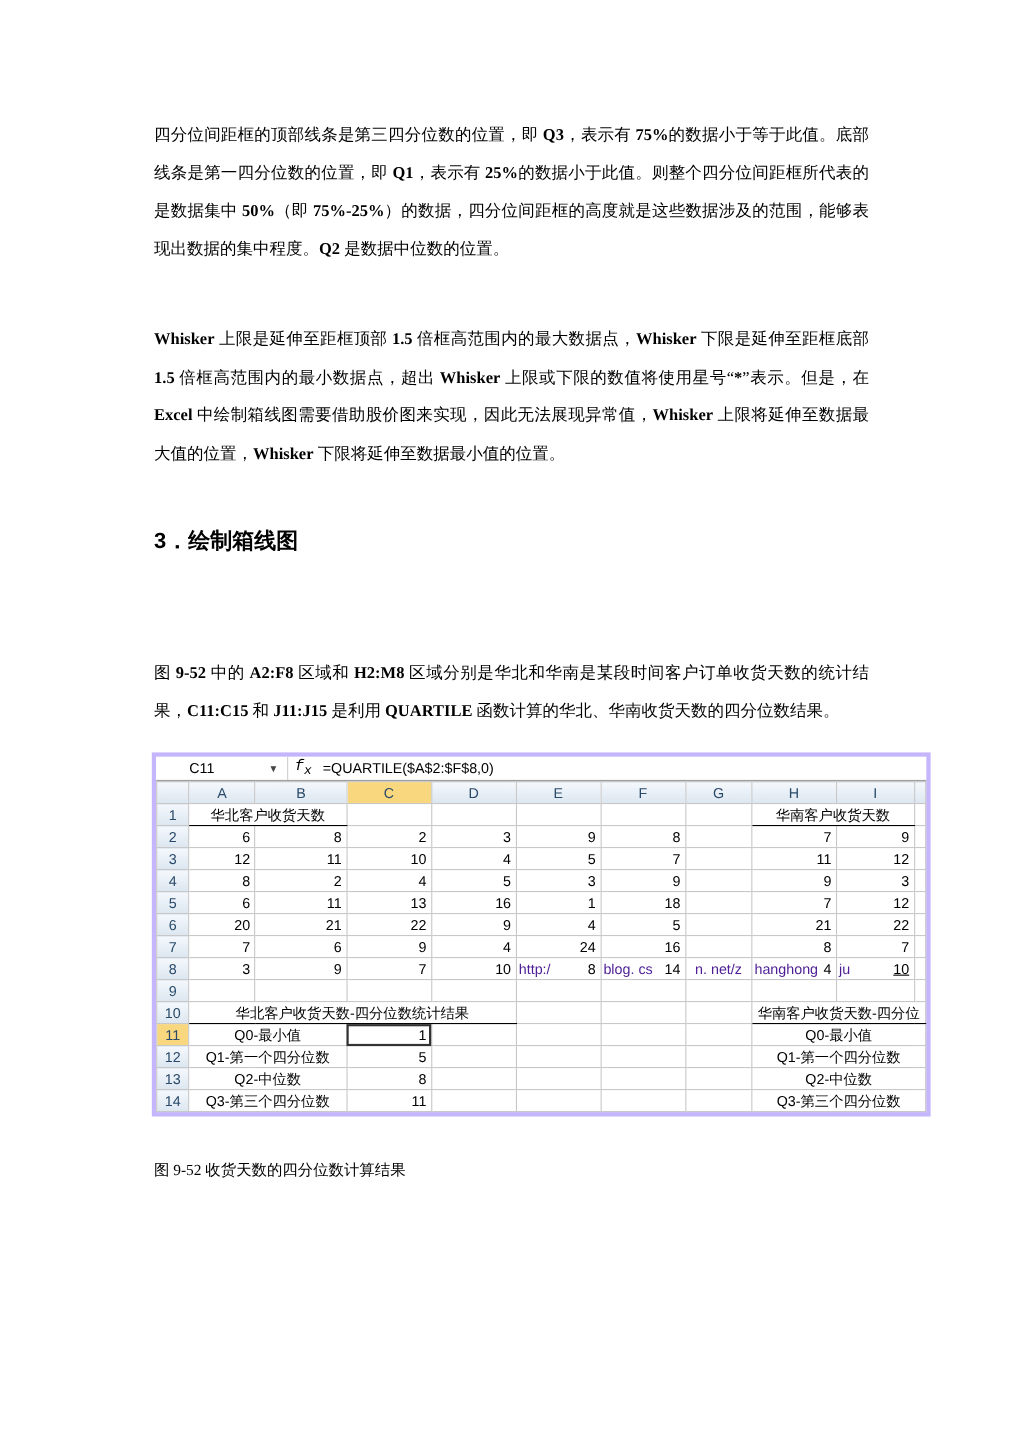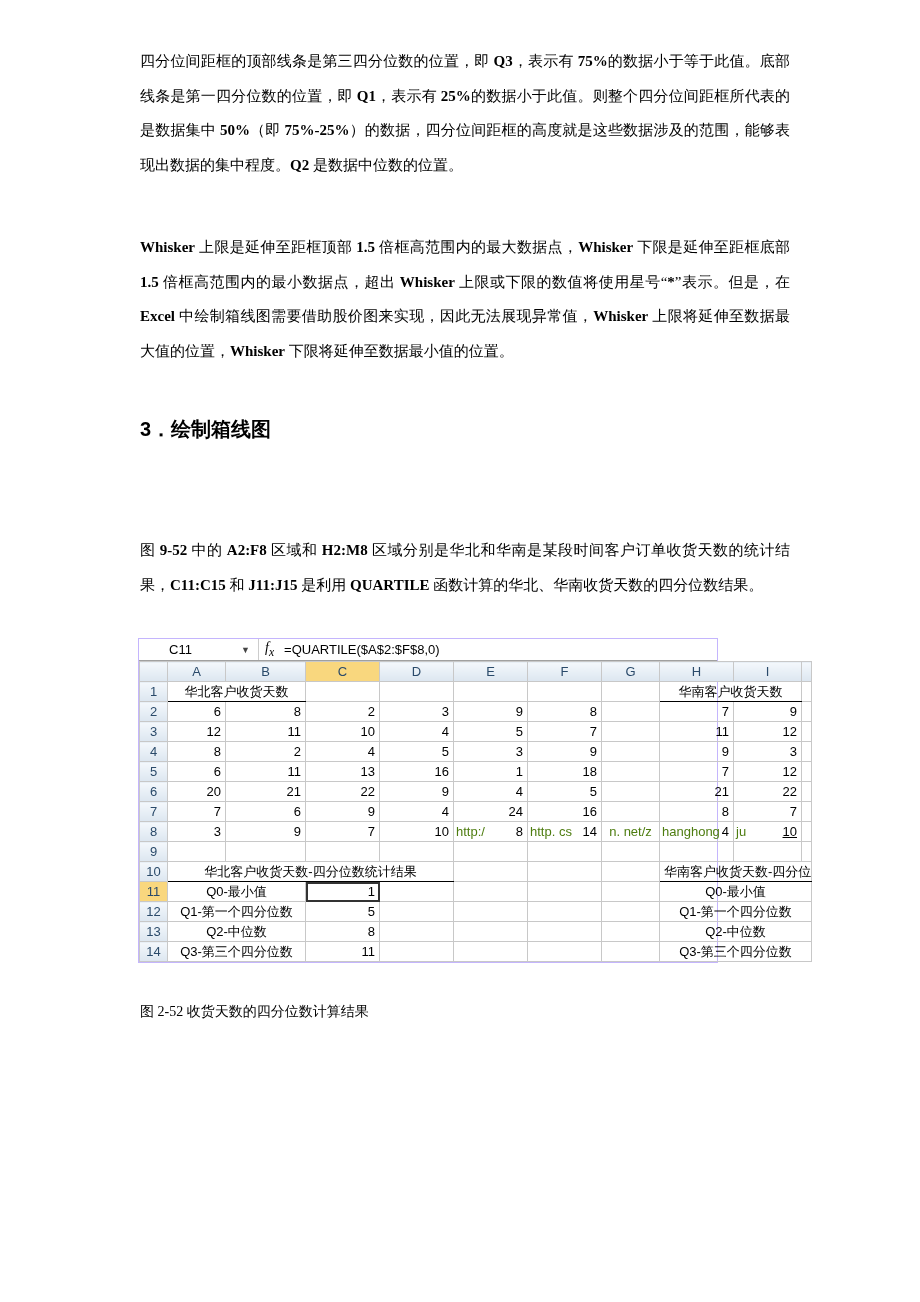--- a/index.html
+++ b/index.html
@@ -3,41 +3,41 @@
   <meta charset="utf-8">
   <style>
     * { box-sizing: border-box; margin: 0; padding: 0; }
     body {
       width: 920px;
       background: #fff;
       font-family: "SimSun", "宋体", serif;
       color: #000;
     }
     .page {
-      padding: 44px 130px 60px 140px;
+      padding: 106px 130px 60px 140px;
     }
     .para {
       font-size: 15px;
       line-height: 2.3;
       margin-bottom: 48px;
       text-align: justify;
     }
     .bold { font-weight: bold; font-family: "SimSun", serif; }
     .heading {
       font-size: 20px;
       font-weight: bold;
       margin: 28px 0 90px 0;
       font-family: "SimHei", "黑体", sans-serif;
     }
     .excel-wrap {
-      margin-top: 36px;
-      border: 1px solid #c4b5fd;
+      margin-top: 20px;
+      border: 4px solid #c4b5fd;
       font-family: Arial, "SimSun", sans-serif;
       font-size: 13px;
-      width: 580px;
+      width: 708px;
       margin-left: -2px;
     }
     .formula-bar {
       display: flex;
       align-items: center;
       height: 22px;
       border-bottom: 1px solid #a0a0a0;
       background: #fff;
     }
     .name-box {
@@ -53,21 +53,21 @@
       font-size: 9px;
       color: #444;
     }
     .fx-area {
       display: flex;
       align-items: center;
       padding: 0 6px;
       gap: 10px;
       flex: 1;
     }
-    .fx { font-style: italic; font-family: Liberation Serif, serif; font-size: 14px; }
+    .fx { font-style: italic; font-family: Liberation Mono, monospace; font-size: 14px; }
     table.sheet {
       border-collapse: collapse;
       width: 100%;
       table-layout: fixed;
     }
     table.sheet th, table.sheet td {
       border: 1px solid #c8c8c8;
       height: 20px;
       padding: 0 4px;
       font-size: 13px;
@@ -93,21 +93,21 @@
     .col-head-active { background: #f9d77e !important; }
     .row-hdr-active { background: #f9d77e !important; }
     .num { text-align: right; }
     .txt { text-align: center; }
     .sel-cell {
       outline: 2px solid #333;
       outline-offset: -2px;
       background: #fff;
     }
     .underline-cell { border-bottom: 1px solid #000 !important; }
-    .watermark { color: #4d7c0f; }
+    .watermark { color: #4c1d95; }
     .caption {
       margin-top: 40px;
       font-size: 14px;
       font-family: "SimSun", serif;
     }
     .col-A { width: 58px; }
     .col-B { width: 80px; }
     .col-C { width: 74px; }
     .col-D { width: 74px; }
     .col-E { width: 74px; }
@@ -264,21 +264,21 @@
             <td class="num">7</td>
             <td></td>
           </tr>
       <tr>
             <td class="row-hdr">8</td>
             <td class="num">3</td>
             <td class="num">9</td>
             <td class="num">7</td>
             <td class="num">10</td>
             <td class="num" style="position:relative;"><span class="watermark" style="position:absolute;left:2px;">http:/</span><span style="position:relative;">8</span></td>
-            <td class="num" style="position:relative;"><span class="watermark" style="position:absolute;left:2px;">http. cs</span><span style="position:relative;">14</span></td>
+            <td class="num" style="position:relative;"><span class="watermark" style="position:absolute;left:2px;">blog. cs</span><span style="position:relative;">14</span></td>
             <td class="watermark txt">n. net/z</td>
             <td class="num" style="position:relative;"><span class="watermark" style="position:absolute;left:2px;">hanghong</span><span style="position:relative;">4</span></td>
             <td class="num" style="position:relative;text-decoration:underline;"><span class="watermark" style="position:absolute;left:2px;">ju</span><span style="position:relative;">10</span></td>
             <td></td>
           </tr>
       <tr>
             <td class="row-hdr">9</td>
             <td></td>
             <td></td>
             <td></td>
@@ -335,15 +335,15 @@
             <td></td>
             <td></td>
             <td></td>
             <td></td>
             <td class="txt" colspan="3">Q3-第三个四分位数</td>
           </tr>
     </tbody>
       </table>
   </div>
 
-  <p class="caption">图 2-52 收货天数的四分位数计算结果</p>
+  <p class="caption">图 9-52 收货天数的四分位数计算结果</p>
 
 </div>
 
 </body></html>

